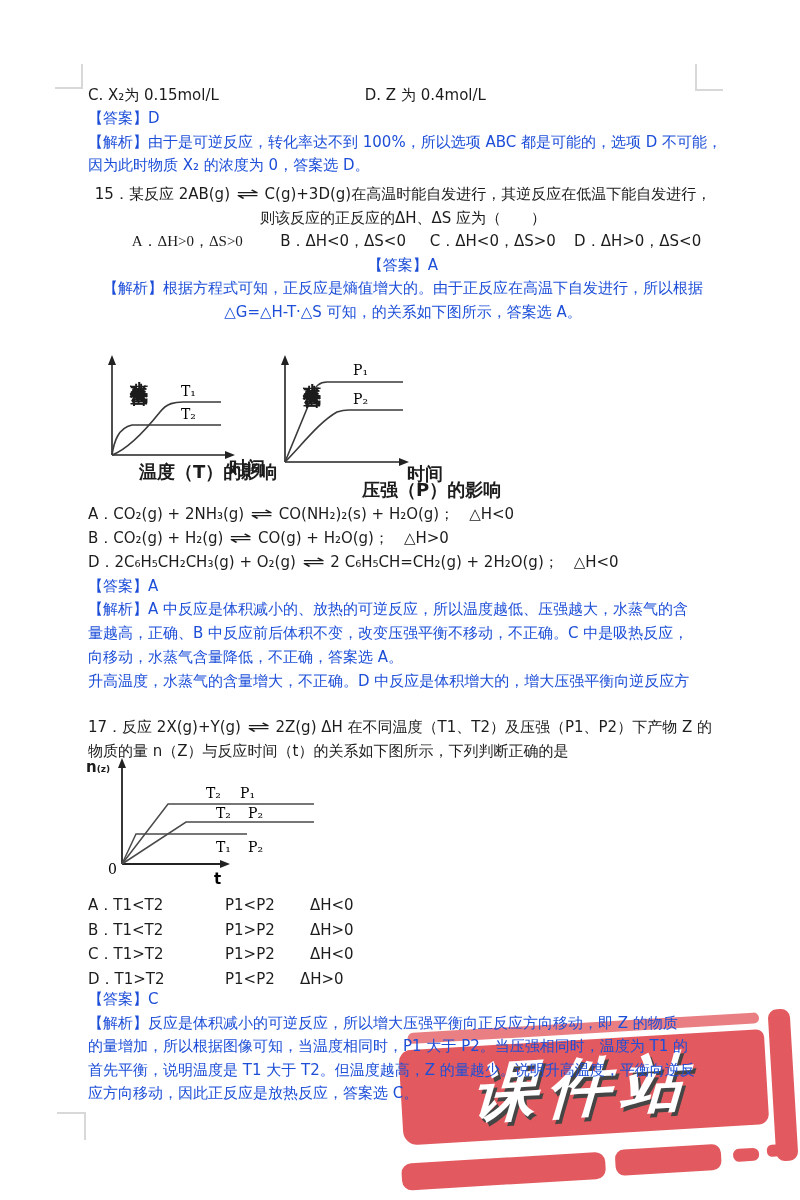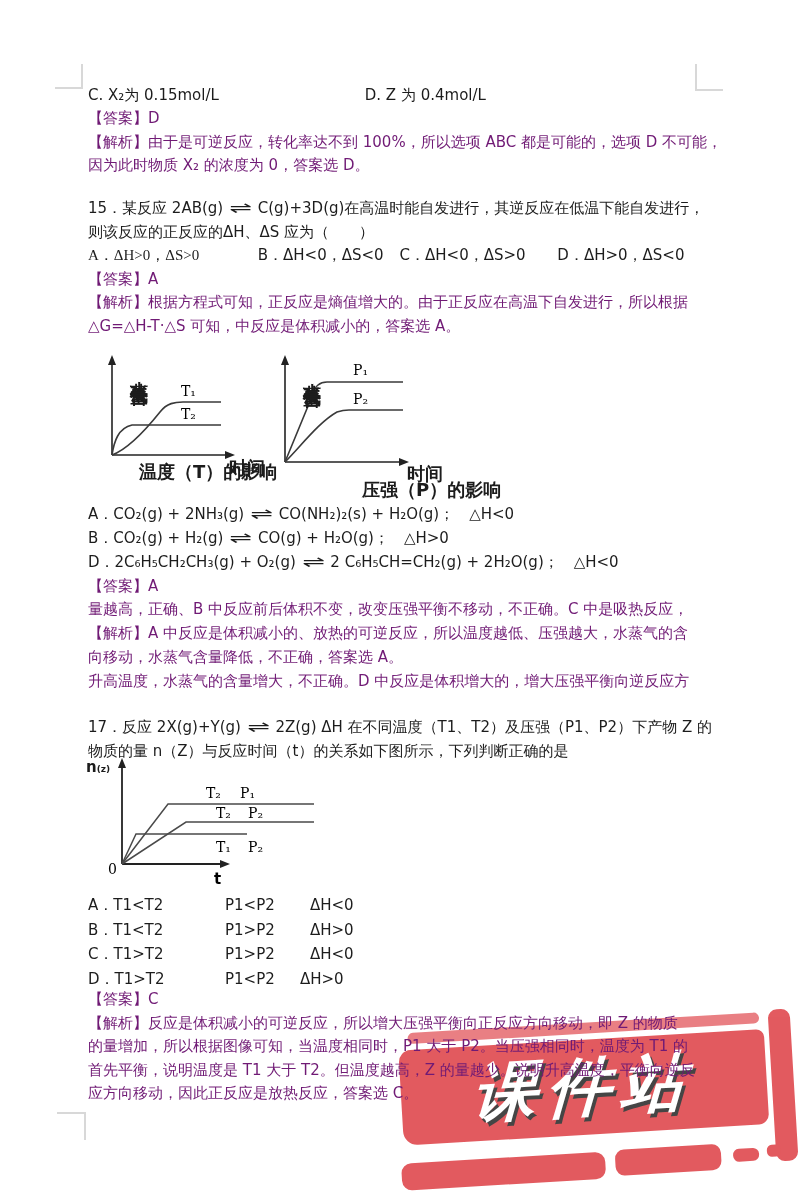--- a/index.html
+++ b/index.html
@@ -10,23 +10,23 @@
   }
   
   .mark{position:absolute;}
   .mark-tl{left:55px;top:64px;width:26px;height:23px;border-right:2px solid #d8d8d8;border-bottom:2px solid #d8d8d8;}
   .mark-tr{left:695px;top:64px;width:26px;height:25px;border-left:2px solid #d8d8d8;border-bottom:2px solid #d8d8d8;}
   .mark-bl{left:57px;top:1112px;width:27px;height:26px;border-right:2px solid #d8d8d8;border-top:2px solid #d8d8d8;}
 
   .content{position:absolute;left:0;top:0;width:800px;height:1200px;z-index:2;}
   .sec{position:absolute;left:88px;width:630px;}
   .line{font-size:15px;white-space:nowrap;}
-  .red{color:#701a75;}
+  .red{color:#1d4ed8;}
   #sec-prev{top:84px;}  #sec-prev .line{line-height:23.4px;}
-  #sec-q15{top:197px;}  #sec-q15 .line{line-height:23.5px;}
+  #sec-q15{top:183px;text-align:center;}  #sec-q15 .line{line-height:23.5px;}
   #sec-q16stem{top:326px;}
   #sec-q16opts{top:503px;} #sec-q16opts .line{line-height:23.85px;}
   #sec-q17stem{top:716px;} #sec-q17stem .line{line-height:23.5px;}
   #sec-q17opts{top:893px;} #sec-q17opts .line{line-height:24.5px;}
   #sec-q17ans{top:988px;}  #sec-q17ans .line{line-height:23.5px;}
 
   .col-c{display:inline-block;width:272px;}
   .opt15{display:inline-block;}
   .w1{width:165px;font-family:Liberation Serif, serif;} .w2{width:137px;} .w3{width:153px;}
   .c1{display:inline-block;width:137px;}
@@ -101,21 +101,21 @@
       </div>
       <div class="line">则该反应的正反应的ΔH、ΔS 应为（　　）</div>
       <div class="line">
         <span class="opt15 w1">A．ΔH&gt;0，ΔS&gt;0</span>
         <span class="opt15 w2">B．ΔH&lt;0，ΔS&lt;0</span>
         <span class="opt15 w3">C．ΔH&lt;0，ΔS&gt;0</span>
         <span class="opt15">D．ΔH&gt;0，ΔS&lt;0</span>
       </div>
       <div class="line red">【答案】A</div>
       <div class="line red">【解析】根据方程式可知，正反应是熵值增大的。由于正反应在高温下自发进行，所以根据</div>
-      <div class="line red">△G=△H-T·△S 可知，中反应是体积减小的，答案选 A。</div>
+      <div class="line red">△G=△H-T·△S 可知，的关系如下图所示，答案选 A。</div>
     </div>
 
 
     <div class="graph" id="graph-t">
       <svg width="165" height="142" viewBox="0 0 165 142">
         <line x1="27" y1="12" x2="27" y2="103" stroke="#222" stroke-width="1.6"></line>
         <polygon points="27,3 23,13 31,13" fill="#222"></polygon>
         <line x1="27" y1="103" x2="142" y2="103" stroke="#222" stroke-width="1.6"></line>
         <polygon points="150,103 140,99 140,107" fill="#222"></polygon>
         <path d="M27,103 C29,90 33,76 47,73 L136,73" fill="none" stroke="#3a3a3a" stroke-width="1.6"></path>
@@ -148,22 +148,22 @@
       <div class="line">
         <span>A．CO₂(g) + 2NH₃(g)</span><span class="eq">⇌</span><span>CO(NH₂)₂(s) + H₂O(g)；　△H&lt;0</span>
       </div>
       <div class="line">
         <span>B．CO₂(g) + H₂(g)</span><span class="eq">⇌</span><span>CO(g) + H₂O(g)；　△H&gt;0</span>
       </div>
       <div class="line">
         <span>D．2C₆H₅CH₂CH₃(g) + O₂(g)</span><span class="eq">⇌</span><span>2 C₆H₅CH=CH₂(g) + 2H₂O(g)；　△H&lt;0</span>
       </div>
       <div class="line red">【答案】A</div>
+      <div class="line red">【解析】A 中反应是体积减小的、放热的可逆反应，所以温度越低、压强越大，水蒸气的含</div>
       <div class="line red">量越高，正确、B 中反应前后体积不变，改变压强平衡不移动，不正确。C 中是吸热反应，</div>
-      <div class="line red">【解析】A 中反应是体积减小的、放热的可逆反应，所以温度越低、压强越大，水蒸气的含</div>
       <div class="line red">向移动，水蒸气含量降低，不正确，答案选 A。</div>
       <div class="line red">升高温度，水蒸气的含量增大，不正确。D 中反应是体积增大的，增大压强平衡向逆反应方</div>
     </div>
 
     <div class="sec" id="sec-q17stem">
       <div class="line">
         <span>17．反应 2X(g)+Y(g)</span><span class="eq">⇌</span><span>2Z(g) ΔH 在不同温度（T1、T2）及压强（P1、P2）下产物 Z 的</span>
       </div>
       <div class="line">物质的量 n（Z）与反应时间（t）的关系如下图所示，下列判断正确的是</div>
     </div>

